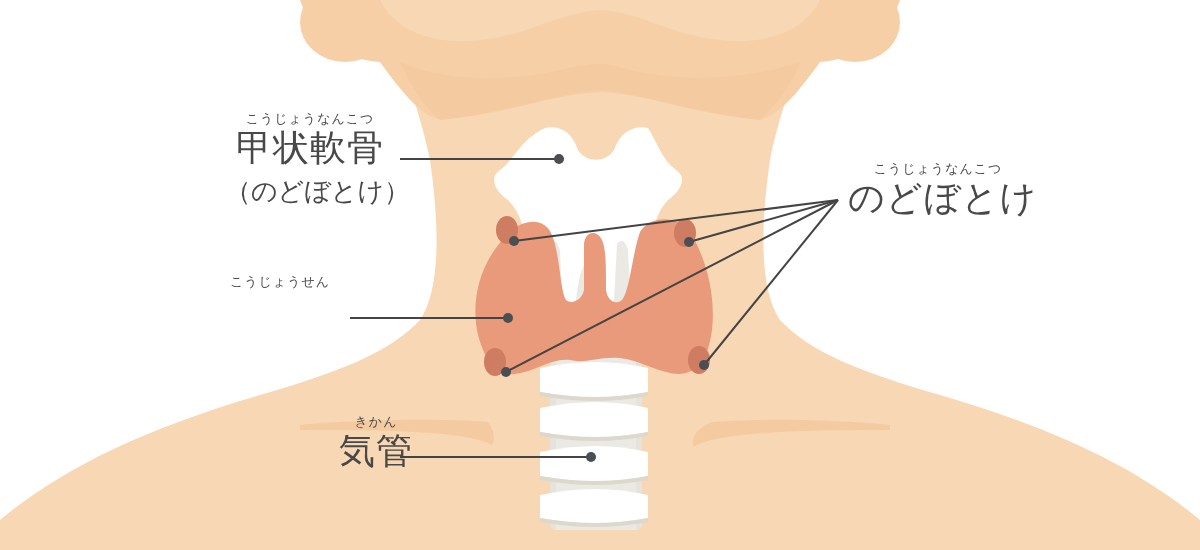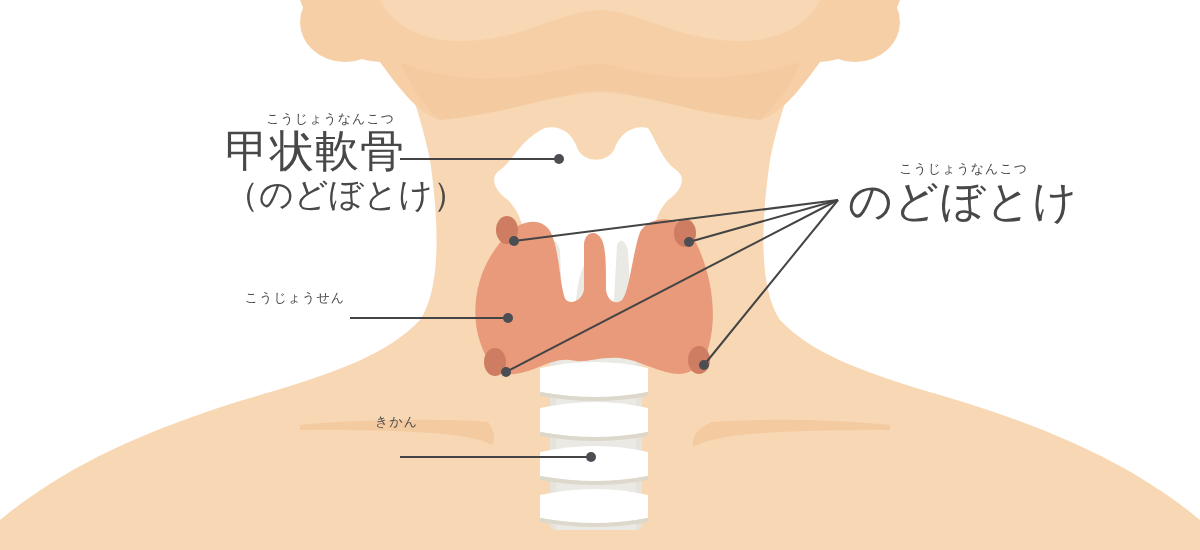--- a/index.html
+++ b/index.html
@@ -8,43 +8,42 @@
     width: 1200px;
     height: 550px;
     overflow: hidden;
     background: #ffffff;
     font-family: "DejaVu Sans", "Liberation Sans", sans-serif;
     color: #4a4a4a;
   }
   #art { position: absolute; left: 0; top: 0; }
   .label {
     position: absolute;
-    text-align: right;
+    text-align: center;
     line-height: 1;
     white-space: nowrap;
-    font-family: Liberation Serif, serif;
   }
   .ruby {
     display: block;
     font-size: 13px;
     letter-spacing: 1px;
     color: #4a4a4a;
     margin-bottom: 5px;
   }
   .main {
     display: block;
-    font-size: 44px;
+    font-size: 36px;
     letter-spacing: 1px;
     color: #484848;
   }
   .sub {
     display: block;
-    font-size: 34px;
+    font-size: 26px;
     color: #484848;
-    margin-top: 4px;
+    margin-top: 12px;
   }
 </style>
 </head>
 <body>
 
 <div id="stage">
 
   <svg id="art" width="1200" height="550" viewBox="0 0 1200 550" xmlns="http://www.w3.org/2000/svg">
 
     <path d="M0,550 L0,520 C60,470 140,430 260,395 C340,372 390,352 420,320
@@ -121,26 +120,27 @@
       <circle cx="704" cy="365" r="5"></circle>
     </g>
   </svg>
 
   <div class="label" style="left:225px; top:112px; width:170px;">
     <span class="ruby">こうじょうなんこつ</span>
     <span class="main">甲状軟骨</span>
     <span class="sub">（のどぼとけ）</span>
   </div>
 
-  <div class="label" style="left:215px; top:291px; width:130px;">
+  <div class="label" style="left:215px; top:275px; width:130px;">
     <span class="ruby">こうじょうせん</span>
   </div>
 
   <div class="label" style="left:298px; top:415px; width:84px;margin-left:36px;">
     <span class="ruby">きかん</span>
+    <span class="main">気管</span>
   </div>
 
   <div class="label" style="left:848px; top:162px; width:180px;">
     <span class="ruby">こうじょうなんこつ</span>
     <span class="main">のどぼとけ</span>
   </div>
 
 </div>
 
 </body></html>

